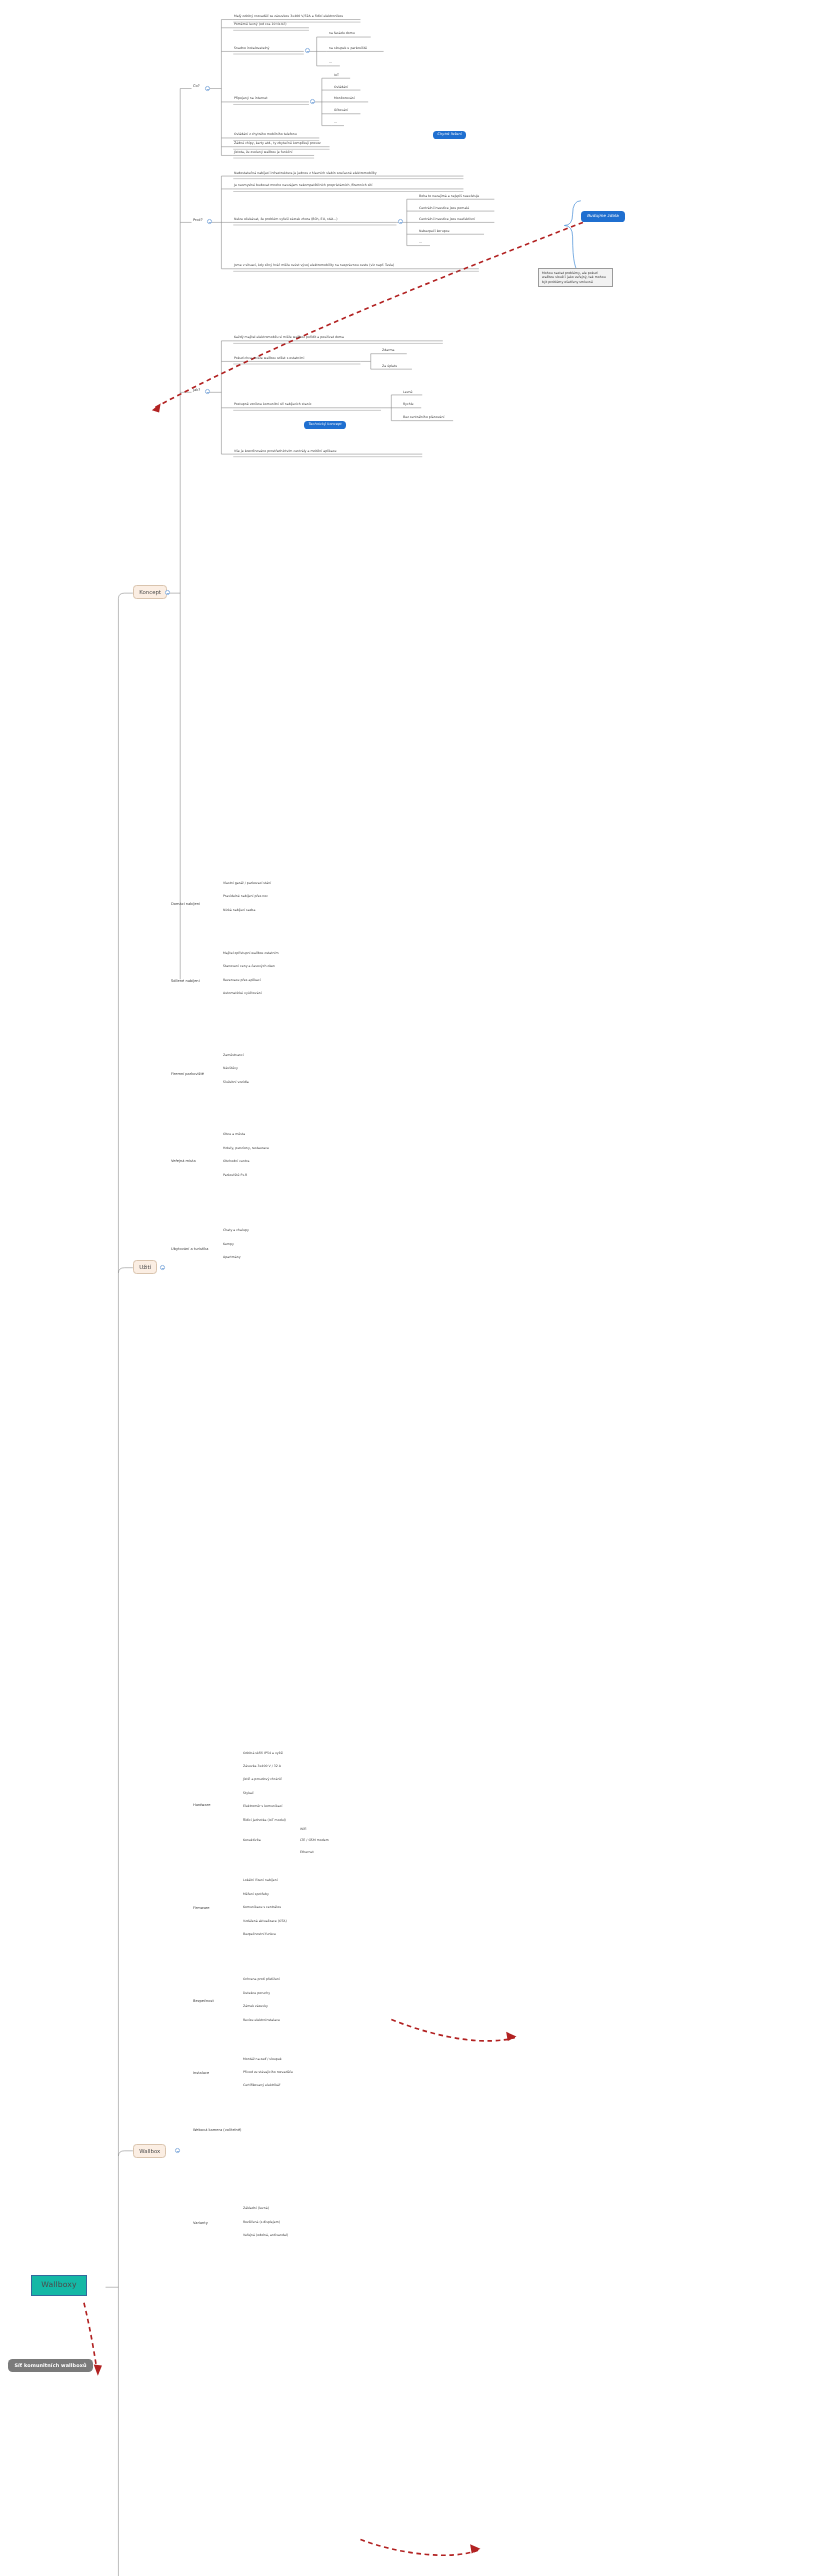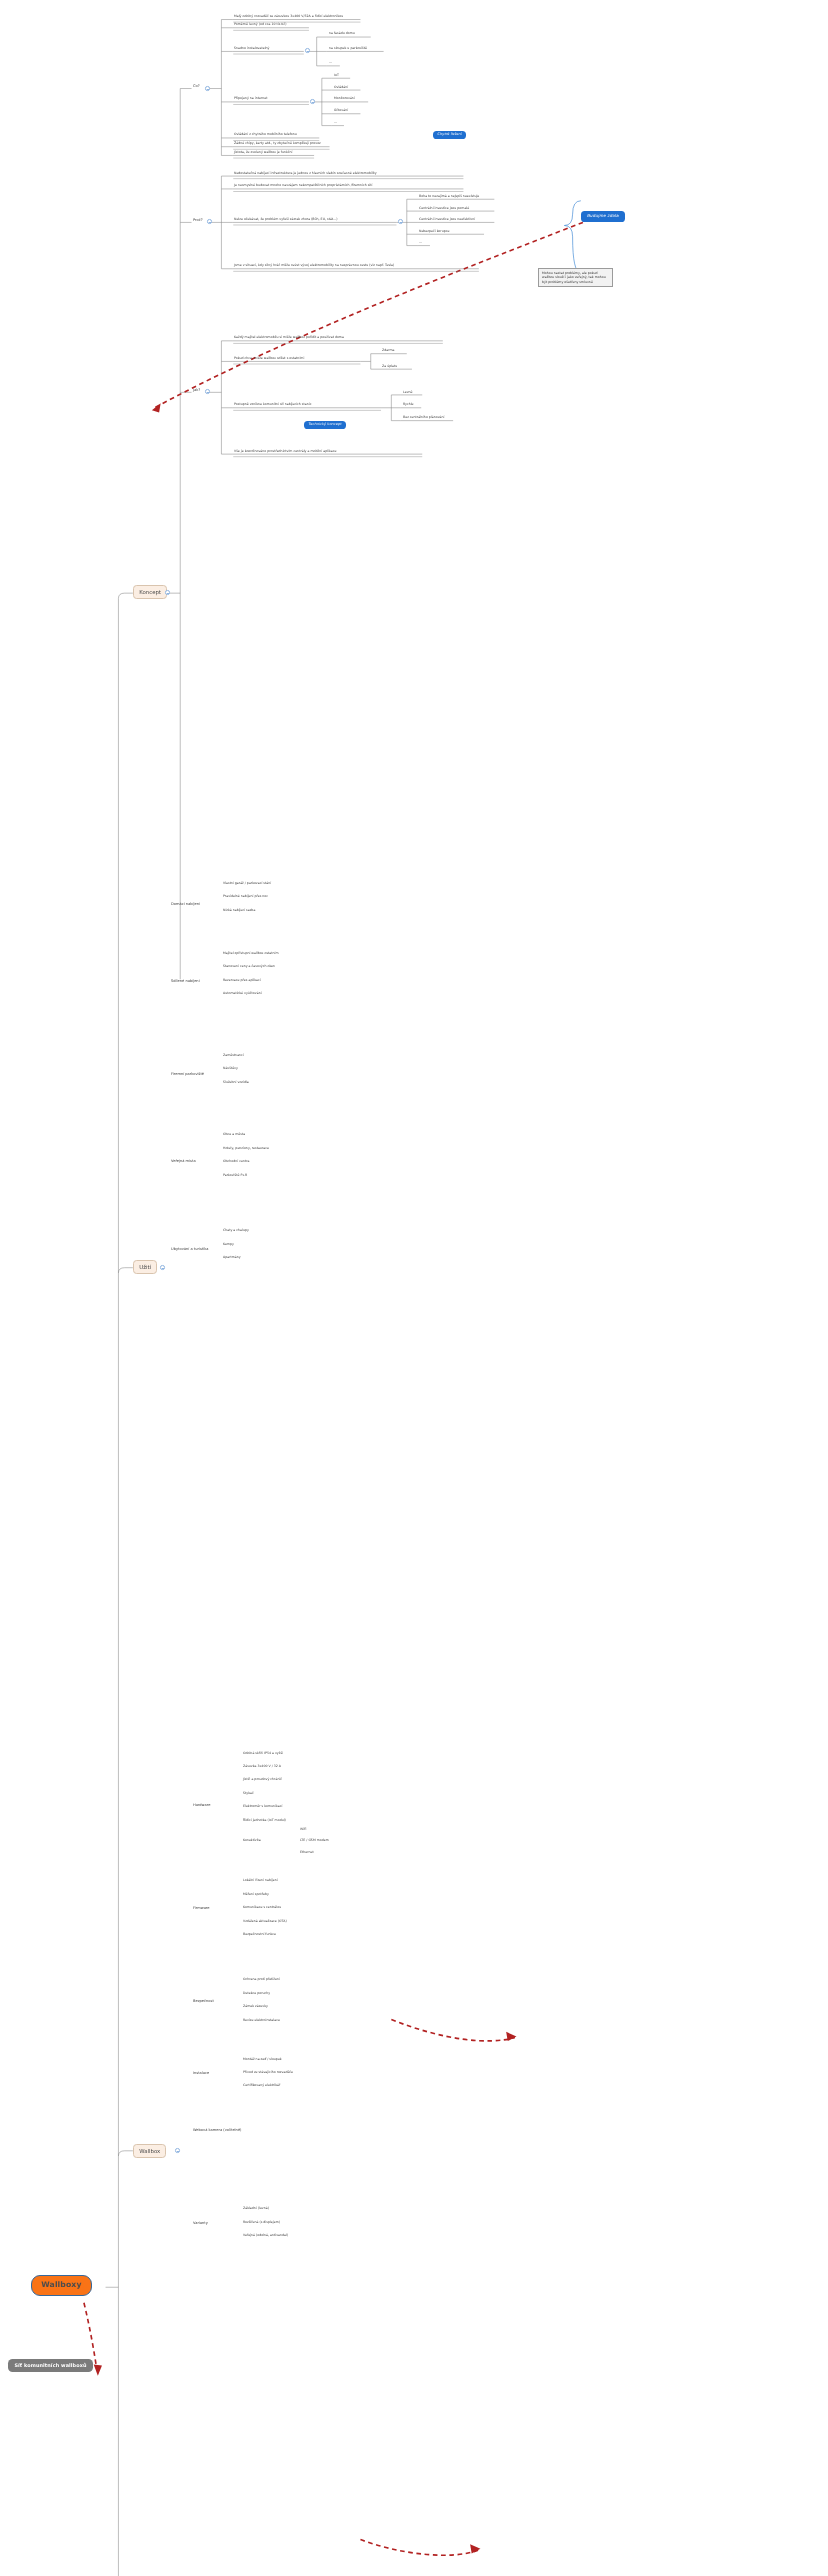--- a/index.html
+++ b/index.html
@@ -21,25 +21,25 @@
   
   .node{
     position:absolute;
     white-space:nowrap;
     line-height:1.15;
     box-sizing:border-box;
   }
 
   
   .n-root{
-    background:#f97316;
+    background:#14b8a6;
     border:0.7px solid #34689c;
-    border-radius:9px;
+    border-radius:0;
     color:#4c4c4c;
-    font-weight:bold;
+    font-weight:normal;
     font-size:7.7px;
     padding:4.6px 9.3px 5.2px 9.3px;
     letter-spacing:0.1px;
   }
   
   .n-summary{
     background:#7b7b7b;
     color:#ffffff;
     border-radius:4.6px;
     font-weight:bold;

